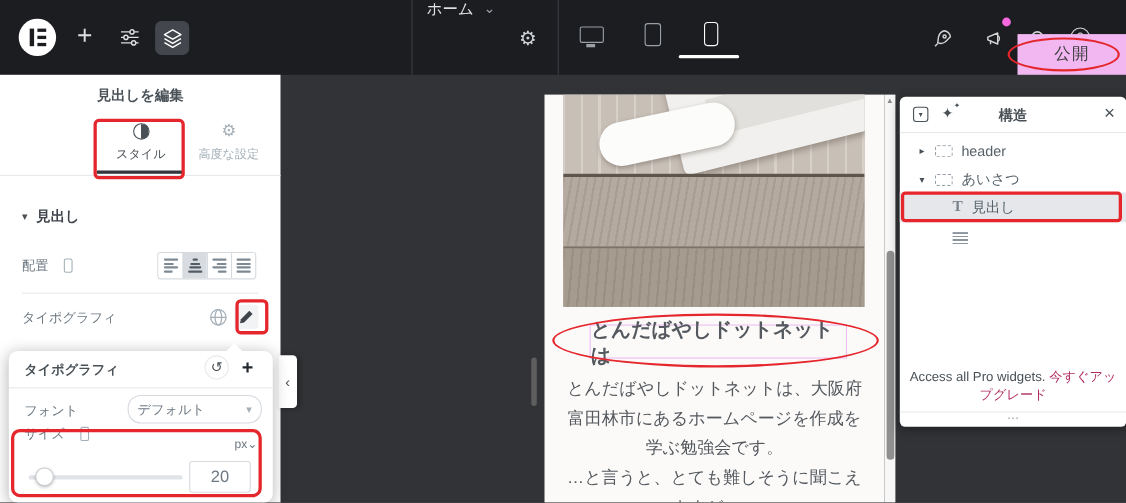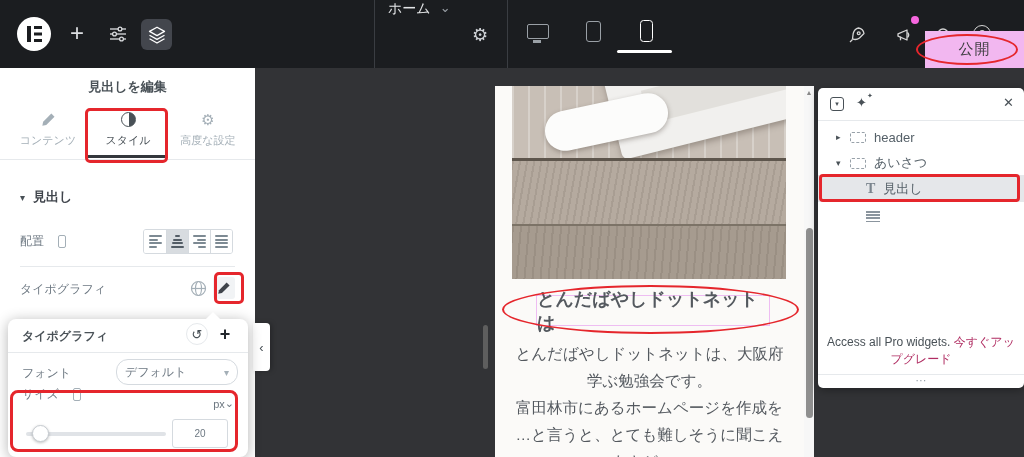--- a/index.html
+++ b/index.html
@@ -89,21 +89,21 @@
   .font-select { position:absolute; left:108px; top:40px; width:122px; height:26px; border:1px solid #d5dadf; border-radius:12px;
                  display:flex; align-items:center; font-size:12px; color:#6d7882; padding:0 8px; cursor:pointer; }
   .font-select .sel-caret { margin-left:auto; color:#a4afb7; font-size:10px; }
   .size-annot { left:10px; top:390px; width:228px; height:62px; border-radius:8px; z-index:40; }
   .size-label-row { position:absolute; left:14px; top:67px; display:flex; align-items:center; }
   .unit-group { position:absolute; right:14px; top:78px; display:flex; align-items:center; gap:0; font-size:11px; color:#6d7882; cursor:pointer; }
   .slider-track { position:absolute; left:18px; top:113px; width:140px; height:4px; background:#e0e3e7; border-radius:2px; }
   .slider-handle { position:absolute; left:24px; top:106px; width:17px; height:17px; border-radius:50%; background:#fff;
                    border:1px solid #c7ccd1; box-shadow:0 1px 3px rgba(0,0,0,.25); cursor:pointer; }
   .size-input { position:absolute; left:164px; top:100px; width:56px; height:29px; border:1px solid #d5dadf; border-radius:3px;
-                font-size:10px; color:#6d7882; text-align:center; font-family:inherit; }
+                font-size:15px; color:#6d7882; text-align:center; font-family:inherit; }
 
   
   .collapse-tab { position:absolute; left:253px; top:323px; width:17px; height:48px; background:#fff; border-radius:0 4px 4px 0;
                   display:flex; align-items:center; justify-content:center; font-size:13px; color:#495157;
                   box-shadow:2px 0 5px rgba(0,0,0,.25); cursor:pointer; z-index:25; }
 
   .mini-bar { position:absolute; left:483px; top:325px; width:5px; height:44px; background:#5e5e5e; border-radius:2.5px; }
 
   
   .preview { position:absolute; left:495px; top:86px; width:309px; height:371px; background:#fbfaf8; overflow:hidden; }
@@ -233,26 +233,20 @@
     </div>
     <div class="publish-btn">
         <span>公開</span>
       </div>
     <div class="annot annot-ellipse publish-annot"></div>
   </div>
 
   <div class="left-panel">
     <div class="panel-title">見出しを編集</div>
 
-    <div class="tab" style="left:8px">
-      <svg width="15" height="15" viewBox="0 0 16 16" fill="#a4afb7">
-        <path d="M11 1.6 L14.4 5 L5.6 13.8 L1.4 14.7 L2.3 10.5 Z"></path>
-      </svg>
-      <span class="tab-label">コンテンツ</span>
-    </div>
     <div class="tab active" style="left:88px">
       <div class="contrast-icon"></div>
       <span class="tab-label">スタイル</span>
     </div>
     <div class="tab" style="left:168px">
       <span class="tab-gear">⚙</span>
       <span class="tab-label">高度な設定</span>
     </div>
     <div class="tab-underline"></div>
     <div class="panel-div"></div>
@@ -365,39 +359,40 @@
       <div class="wood-mid"></div>
       <div class="plank2"></div>
       <div class="wood-bot"></div>
     </div>
     <div class="heading-box">
       <span>とんだばやしドットネットは</span>
     </div>
     <div class="annot annot-ellipse heading-annot"></div>
     <div class="para">
       <div>とんだばやしドットネットは、大阪府</div>
+      <div>富田林市にあるホームページを作成を</div>
       <div>学ぶ勉強会です。</div>
-      <div>富田林市にあるホームページを作成を</div>
       <div>…と言うと、とても難しそうに聞こえ</div>
       <div>ますが、…</div>
     </div>
   </div>
   <div class="pv-scrollbar">
     <div class="pv-up">▲</div>
     <div class="pv-thumb"></div>
   </div>
 
   <div class="structure">
     <div class="sp-collapse">
         <span>▾</span>
       </div>
     <div class="sp-sparkle">
       <span>✦</span>
       <span class="mini">✦</span>
     </div>
+    <div class="sp-title">構造</div>
     <div class="sp-close">✕</div>
     <div class="sp-div"></div>
 
     <div class="sp-row" style="top:36px">
       <span class="sp-caret">▸</span>
       <span class="sp-box"></span>
       <span>header</span>
     </div>
     <div class="sp-row" style="top:62px">
       <span class="sp-caret">▾</span>

